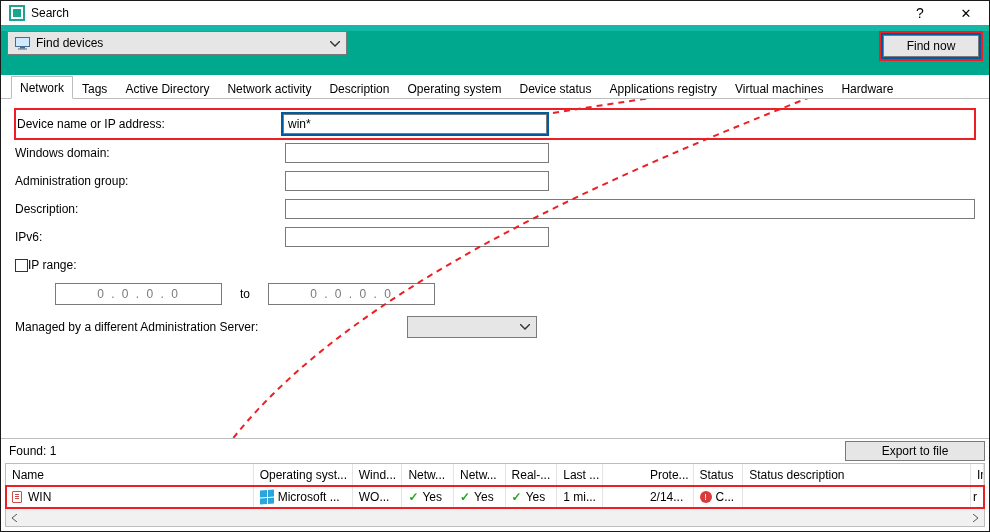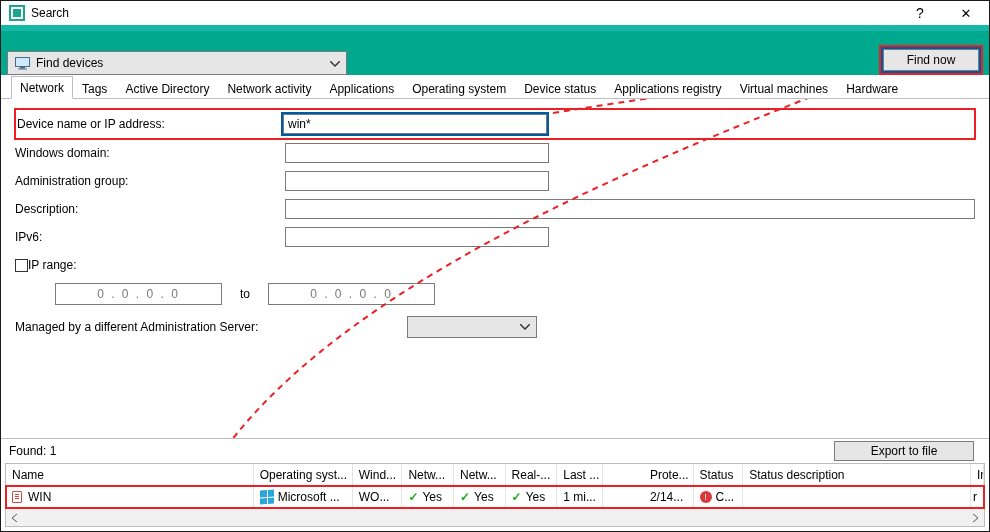--- a/index.html
+++ b/index.html
@@ -3,21 +3,21 @@
 <meta charset="utf-8">
 <style>
   * { box-sizing: border-box; }
   html, body { margin:0; padding:0; font-family: "Segoe UI", Tahoma, Arial, sans-serif; font-size:12px; color:#000; background:#fff; }
   .window { width:990px; height:532px; border:1px solid #1a1a1a; display:flex; flex-direction:column; position:relative; }
   .titlebar { height:30px; display:flex; align-items:center; border-bottom:6px solid #14b8a6; }
   .titlebar .ticon { width:16px; height:16px; margin:0 6px 0 8px; display:flex; align-items:center; justify-content:center; }
   .titlebar .title { flex:0 0 auto; }
   .titlebar .spacer { flex:1; }
   .titlebar .wbtn { width:46px; height:30px; display:flex; align-items:center; justify-content:center; }
-  .toolbar { height:44px; background:#00a88e; display:flex; align-items:flex-end; padding:0 6px; position:relative; }
+  .toolbar { height:44px; background:#00a88e; display:flex; align-items:flex-start; padding:0 6px; position:relative; }
   .combo { width:340px; height:24px; background:#e6e6e6; border:1px solid #7a7a7a; display:flex; align-items:center; padding:0 6px; position:relative; }
   .combo .combo-icon { width:16px; height:16px; margin-right:6px; display:flex; align-items:center; justify-content:center; }
   .combo .combo-caret { margin-left:auto; }
   .find-wrap { margin-left:auto; border:2px solid #ec2024; padding:2px; }
   .find-btn { width:96px; height:22px; background:#e6e6e6; border:1px solid #7a7a7a; outline:2px solid #005aa0; display:flex; align-items:center; justify-content:center; }
   .tabs { height:24px; display:flex; align-items:flex-end; padding:0 6px 0 10px; border-bottom:1px solid #bdbdbd; }
   .tab { padding:4px 8px 3px 8px; border:1px solid transparent; border-bottom:none; margin-right:0px; position:relative; top:1px; white-space:nowrap; }
   .tab.active { background:#fff; border-color:#bdbdbd; border-bottom:1px solid #fff; }
   .form { flex:1; padding:10px 14px 0 14px; overflow:hidden; position:relative; }
   .row { display:flex; align-items:center; height:28px; }
@@ -28,21 +28,21 @@
   .row.highlight .lbl { width:266px; }
   .row.highlight input { outline:2px solid #005aa0; }
   .chk { display:flex; align-items:center; }
   .chk .box { width:13px; height:13px; border:1px solid #333; }
   .iprow { display:flex; align-items:center; padding:4px 0 8px 40px; }
   .ipbox { width:167px; height:22px; border:1px solid #7a7a7a; background:#fff; display:flex; align-items:center; justify-content:center; color:#7a7a7a; letter-spacing:2px; }
   .ipsep { margin:0 18px; }
   .admin-combo { width:130px; height:22px; background:#e6e6e6; border:1px solid #7a7a7a; margin-left:112px; display:flex; align-items:center; justify-content:flex-end; padding:0 6px; }
 
   .results { border-top:1px solid #bdbdbd; }
-  .found-row { display:flex; align-items:center; height:24px; padding:0 15px 0 8px; }
+  .found-row { display:flex; align-items:center; height:24px; padding:0 4px 0 8px; }
   .found-row .export { width:140px; height:20px; background:#e6e6e6; border:1px solid #7a7a7a; display:flex; align-items:center; justify-content:center; }
   .grid { border:1px solid #bdbdbd; margin:0 4px; }
   .ghead, .grow { display:flex; align-items:center; }
   .ghead { height:22px; background:#fff; border-bottom:1px solid #d9d9d9; }
   .ghead .gh, .grow .gc { border-right:1px solid #e4e4e4; padding:0 6px; overflow:hidden; text-overflow:ellipsis; white-space:nowrap; height:100%; display:flex; align-items:center; }
   .ghead .gh { font-weight:400; }
   .grow { height:22px; }
   .grow.hl { outline:2px solid #ec2024; outline-offset:-1px; }
   .c-name  { width:250px; }
   .c-os    { width:100px; }
@@ -109,21 +109,21 @@
         <span>Find now</span>
       </div>
     </div>
   </div>
 
   <div class="tabs">
     <div class="tab active"><span>Network</span></div>
     <div class="tab"><span>Tags</span></div>
     <div class="tab"><span>Active Directory</span></div>
     <div class="tab"><span>Network activity</span></div>
-    <div class="tab"><span>Applications</span></div>
+    <div class="tab"><span>Description</span></div>
     <div class="tab"><span>Operating system</span></div>
     <div class="tab"><span>Device status</span></div>
     <div class="tab"><span>Applications registry</span></div>
     <div class="tab"><span>Virtual machines</span></div>
     <div class="tab"><span>Hardware</span></div>
 
   </div>
 
   <div class="form">
 

